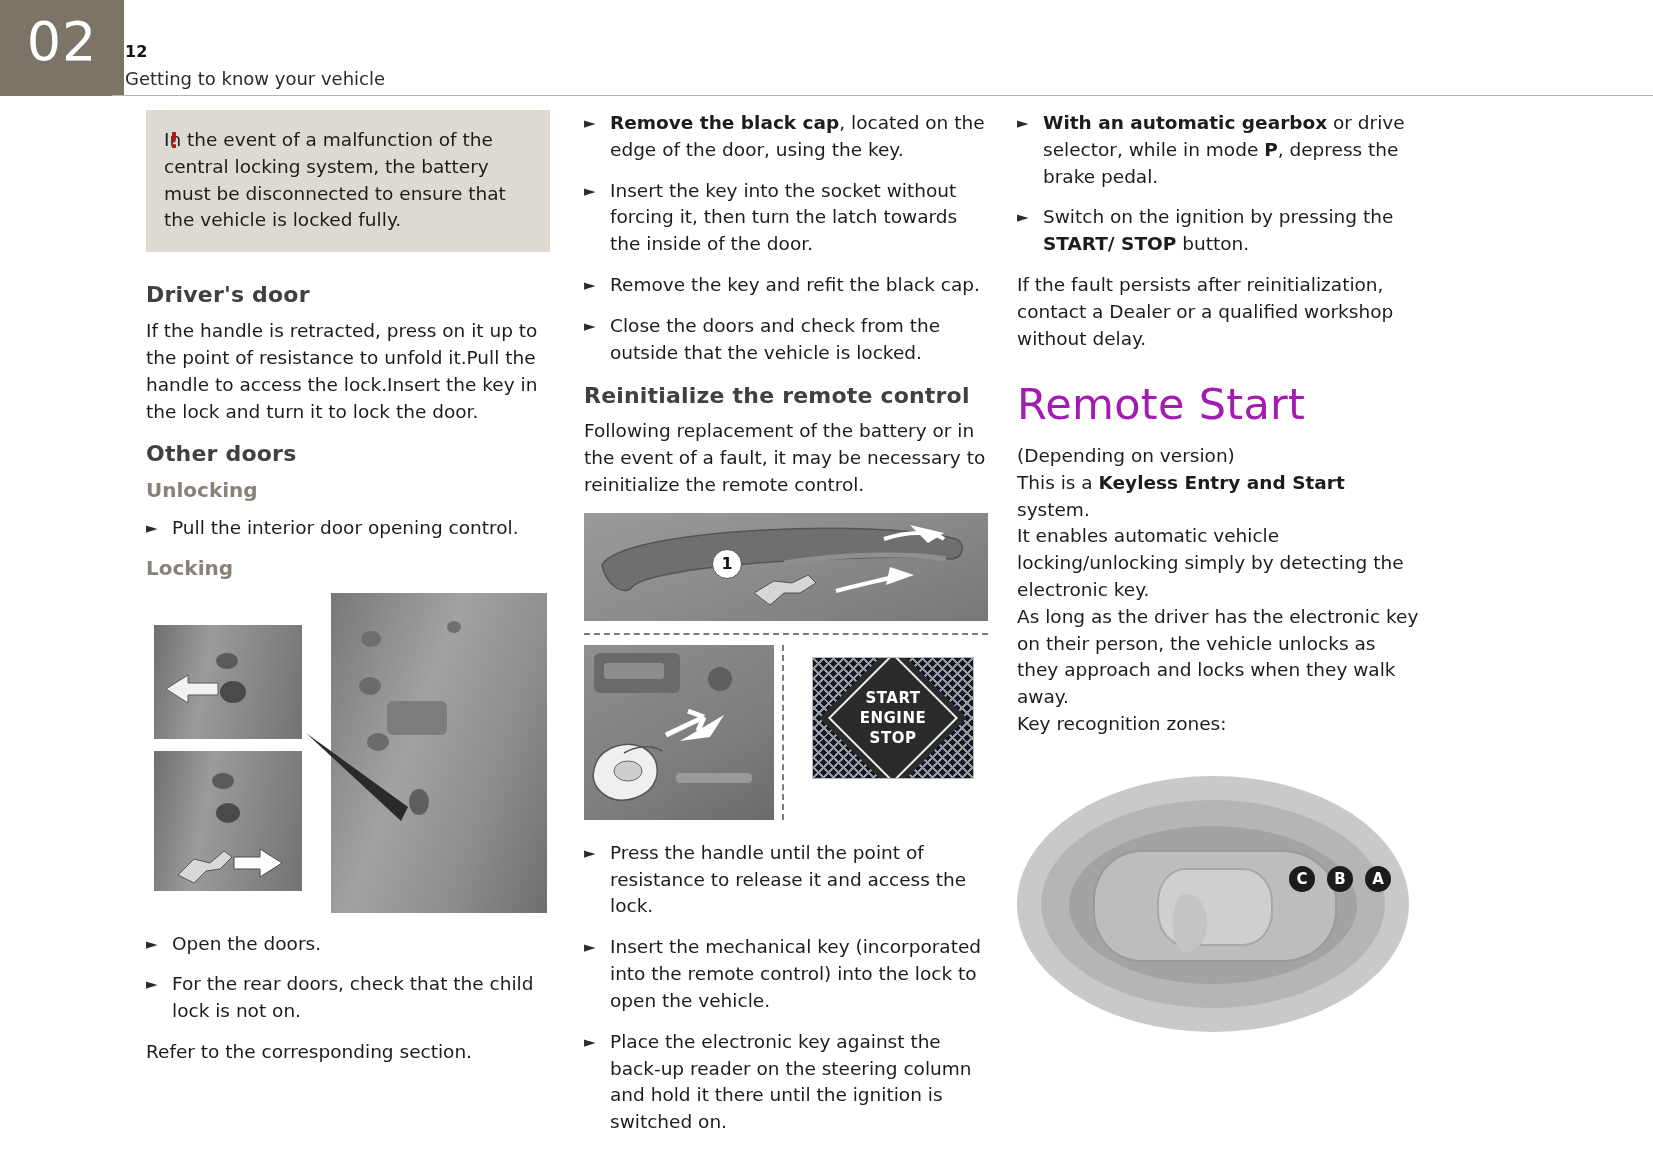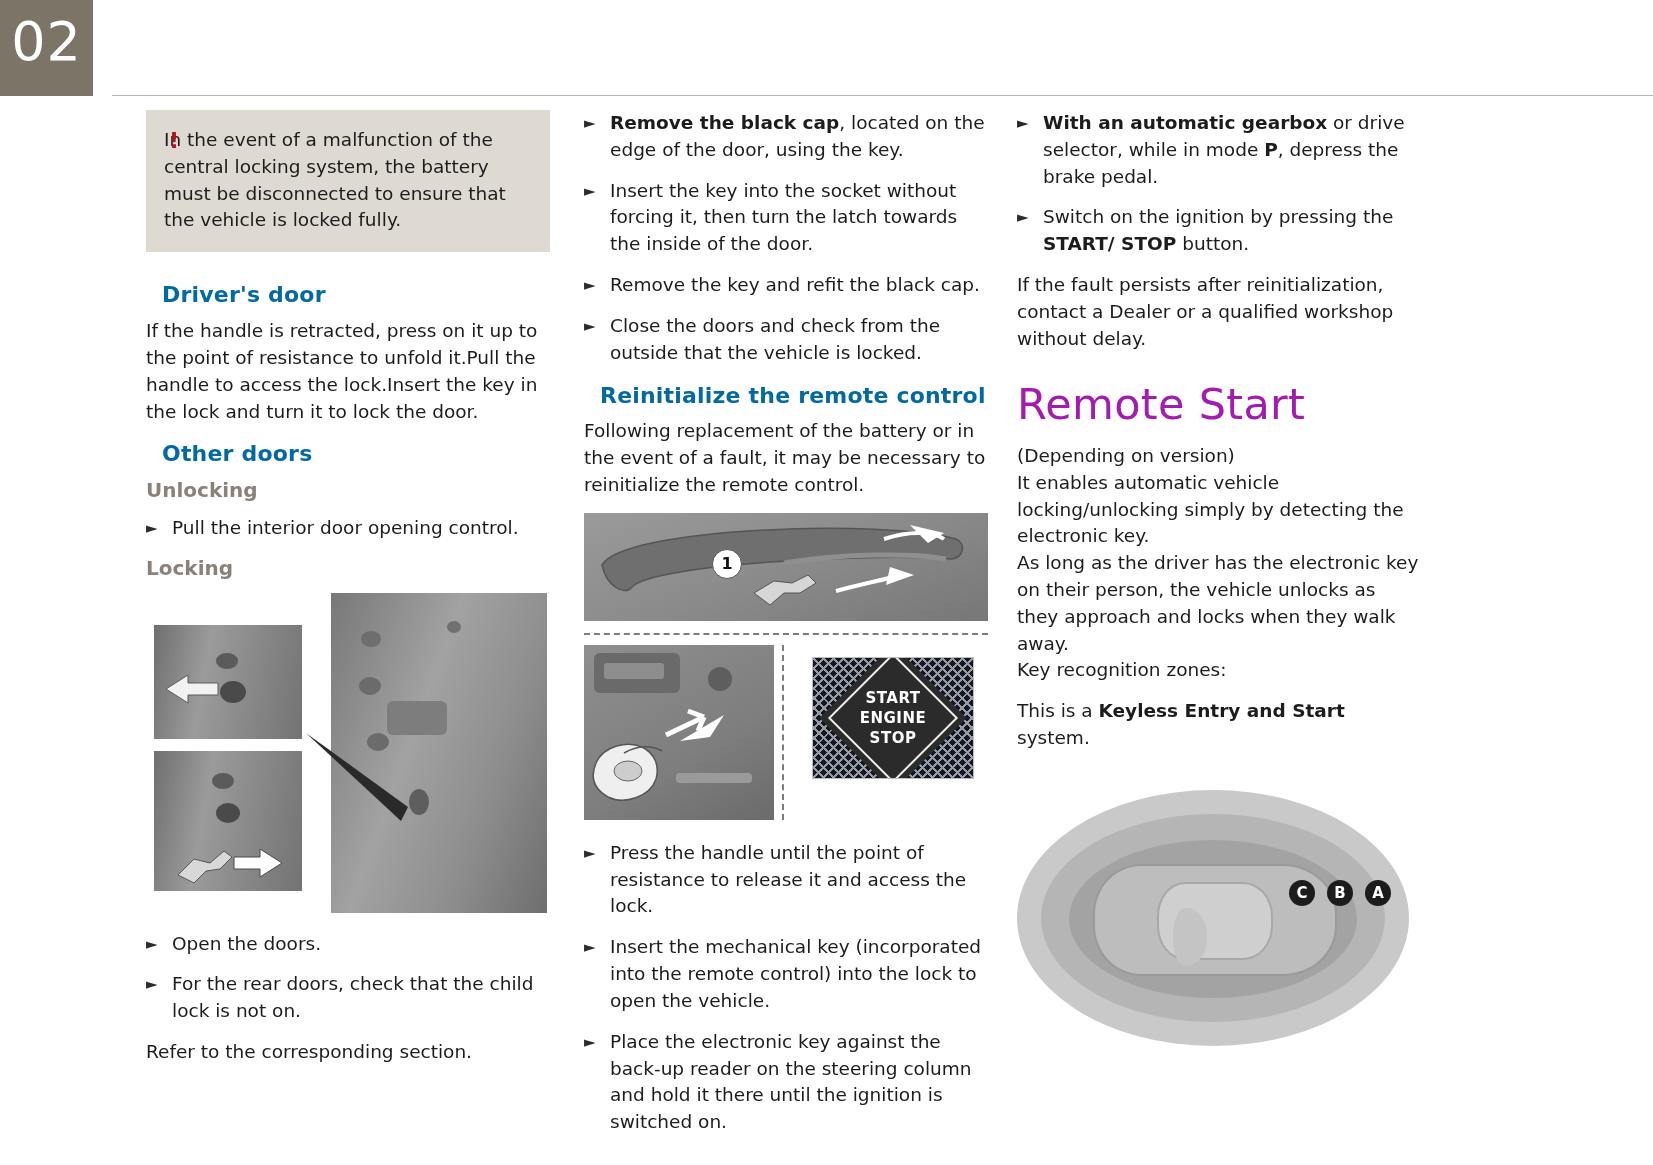--- a/index.html
+++ b/index.html
@@ -19,21 +19,21 @@
     position: relative;
     width: 1653px;
     height: 1165px;
   }
 
   
   .chapter-tab {
     position: absolute;
     left: 0;
     top: 0;
-    width: 93px;
+    width: 124px;
     height: 96px;
     background: #7d7468;
     color: #ffffff;
     display: flex;
     align-items: center;
     justify-content: center;
   }
   .chapter-tab span {
     font-family: "DejaVu Sans", sans-serif;
     font-size: 54px;
@@ -96,22 +96,22 @@
     top: 16px;
   }
   .warning-box .wtext {
     font-size: 18.5px;
     line-height: 1.45;
   }
 
   h2.section {
     font-size: 22px;
     font-weight: bold;
-    margin: 0 0 8px 16px;
-    color: #0369a1;
+    margin: 0 0 8px 0;
+    color: #404040;
     letter-spacing: 0.2px;
   }
   h3.sub {
     font-size: 20px;
     font-weight: bold;
     color: #8a8279;
     margin: 8px 0 10px 0;
   }
   h2.bigsection {
     font-size: 43px;
@@ -311,20 +311,24 @@
     line-height: 1.45;
   }
 </style>
 </head>
 <body>
 
 <div class="page">
 
   <div class="chapter-tab">
     <span>02</span>
+  </div>
+  <div class="header-text">
+    <div class="page-number">12</div>
+    <div class="header-title">Getting to know your vehicle</div>
   </div>
   <div class="header-rule"></div>
 
   <div class="col col1">
 
     <div class="warning-box">
       <span class="bang">!</span>
       <div class="wtext">In the event of a malfunction of the central locking system, the battery must be disconnected to ensure that the vehicle is locked fully.</div>
     </div>
 
@@ -475,24 +479,24 @@
     </div>
     <div class="bullet">
       <div class="arrow">►</div>
       <div class="btext"><span>Switch on the ignition by pressing the </span><b>START/ STOP</b><span> button.</span></div>
     </div>
 
     <p class="para">If the fault persists after reinitialization, contact a Dealer or a qualified workshop without delay.</p>
 
     <h2 class="bigsection">Remote Start</h2>
     <p class="para" style="margin-bottom:0;">(Depending on version)</p>
+    <p class="para" style="margin-bottom:0;"><span>This is a </span><b>Keyless Entry and Start</b><span> system.</span></p>
     <p class="para" style="white-space:pre-line;">It enables automatic vehicle locking/unlocking simply by detecting the electronic key.
 As long as the driver has the electronic key on their person, the vehicle unlocks as they approach and locks when they walk away.
 Key recognition zones:</p>
-    <p class="para" style="margin-bottom:0;"><span>This is a </span><b>Keyless Entry and Start</b><span> system.</span></p>
 
     <div class="zonefig">
       <div class="zone-ell zc"></div>
       <div class="zone-ell zb"></div>
       <div class="zone-ell za"></div>
       <div class="car">
         <div class="car-roof">
           <div class="car-wind"></div>
         </div>
       </div>

